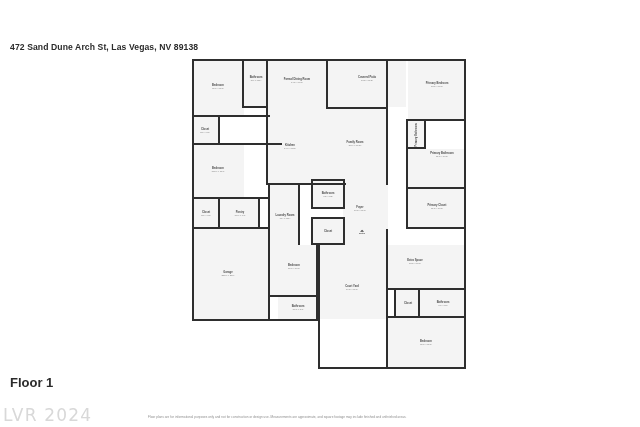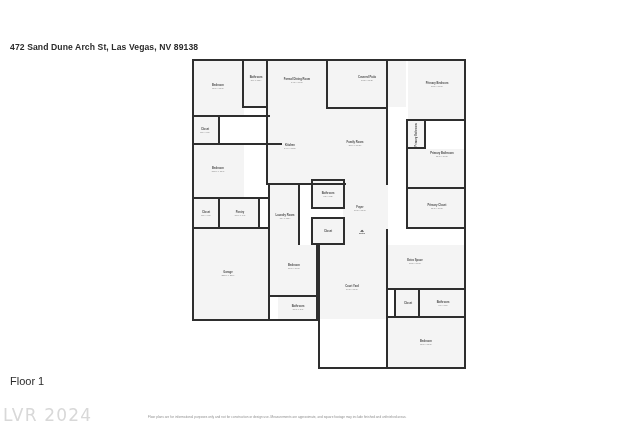--- a/index.html
+++ b/index.html
@@ -45,21 +45,21 @@
     text-align:center;color:#4a4a4a;
   }
   .entry-mark .tri{
     display:block;width:0;height:0;margin:0 auto 0.4px auto;
     border-left:2px solid transparent;border-right:2px solid transparent;
     border-bottom:2.6px solid #4a4a4a;
   }
   .entry-mark .et{display:block;font-size:2.3px;font-weight:600;}
   #floorcap{
     position:absolute;left:10px;top:375px;
-    font-size:11px;font-weight:normal;color:#2b2b2b;
+    font-size:13px;font-weight:bold;color:#2b2b2b;
   }
   #watermark{
     position:absolute;left:3px;top:405px;
     font-size:17px;color:#d8d8d8;letter-spacing:1.2px;
     font-family:"DejaVu Sans",sans-serif;
   }
   #disclaimer{
     position:absolute;left:148px;top:415px;width:480px;
     font-size:3.1px;color:#8c8c8c;letter-spacing:.05px;
   }

